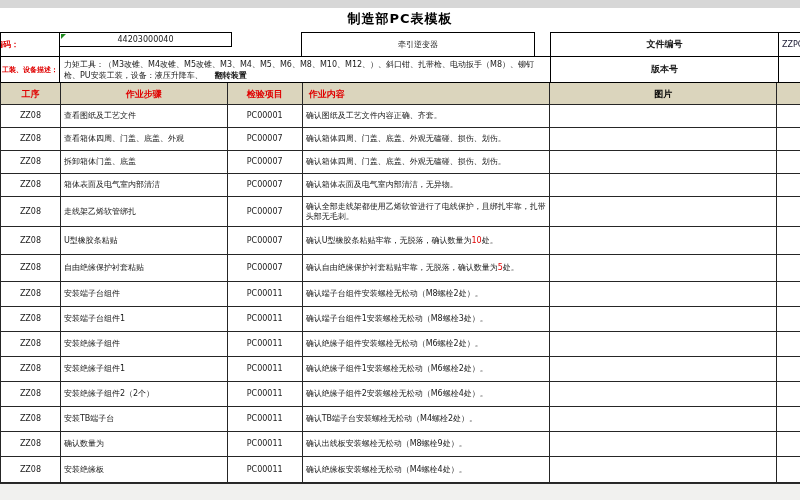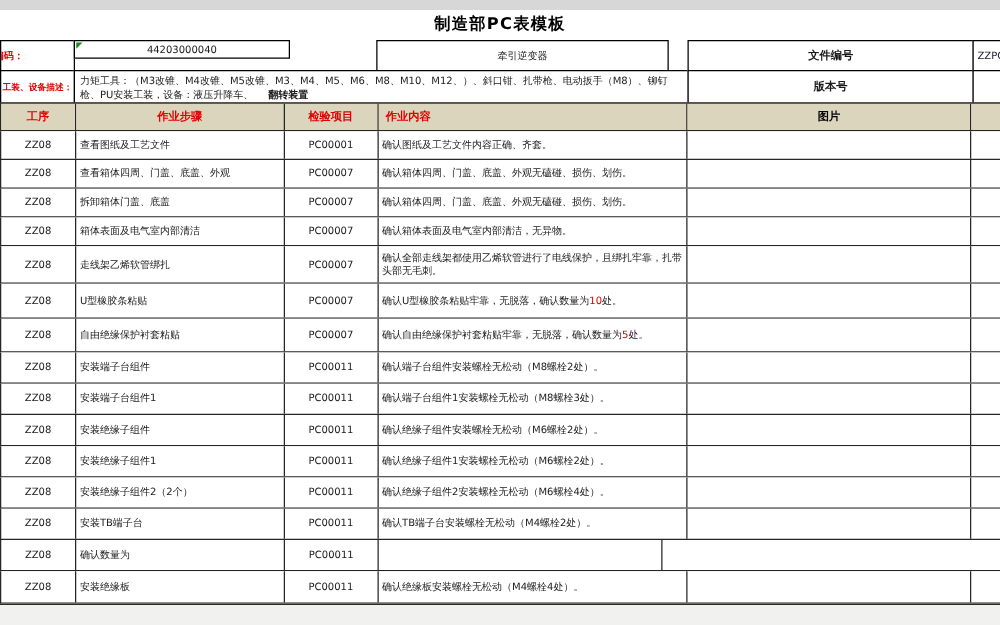--- a/index.html
+++ b/index.html
@@ -212,20 +212,23 @@
           <div class="c w3">
             <span>确认TB端子台安装螺栓无松动（M4螺栓2处）。</span>
           </div>
           <div class="c w4"></div>
           <div class="c w5 last"></div>
         </div>
         <div class="row" style="height: 25px;">
           <div class="c w0 center">ZZ08</div>
           <div class="c w1">确认数量为</div>
           <div class="c w2 center">PC00011</div>
+          <div class="c w3">
+            <span>确认出线板安装螺栓无松动（M8螺栓9处）。</span>
+          </div>
           <div class="c w4"></div>
           <div class="c w5 last"></div>
         </div>
         <div class="row" style="height: 26px;">
           <div class="c w0 center">ZZ08</div>
           <div class="c w1">安装绝缘板</div>
           <div class="c w2 center">PC00011</div>
           <div class="c w3">
             <span>确认绝缘板安装螺栓无松动（M4螺栓4处）。</span>
           </div>

